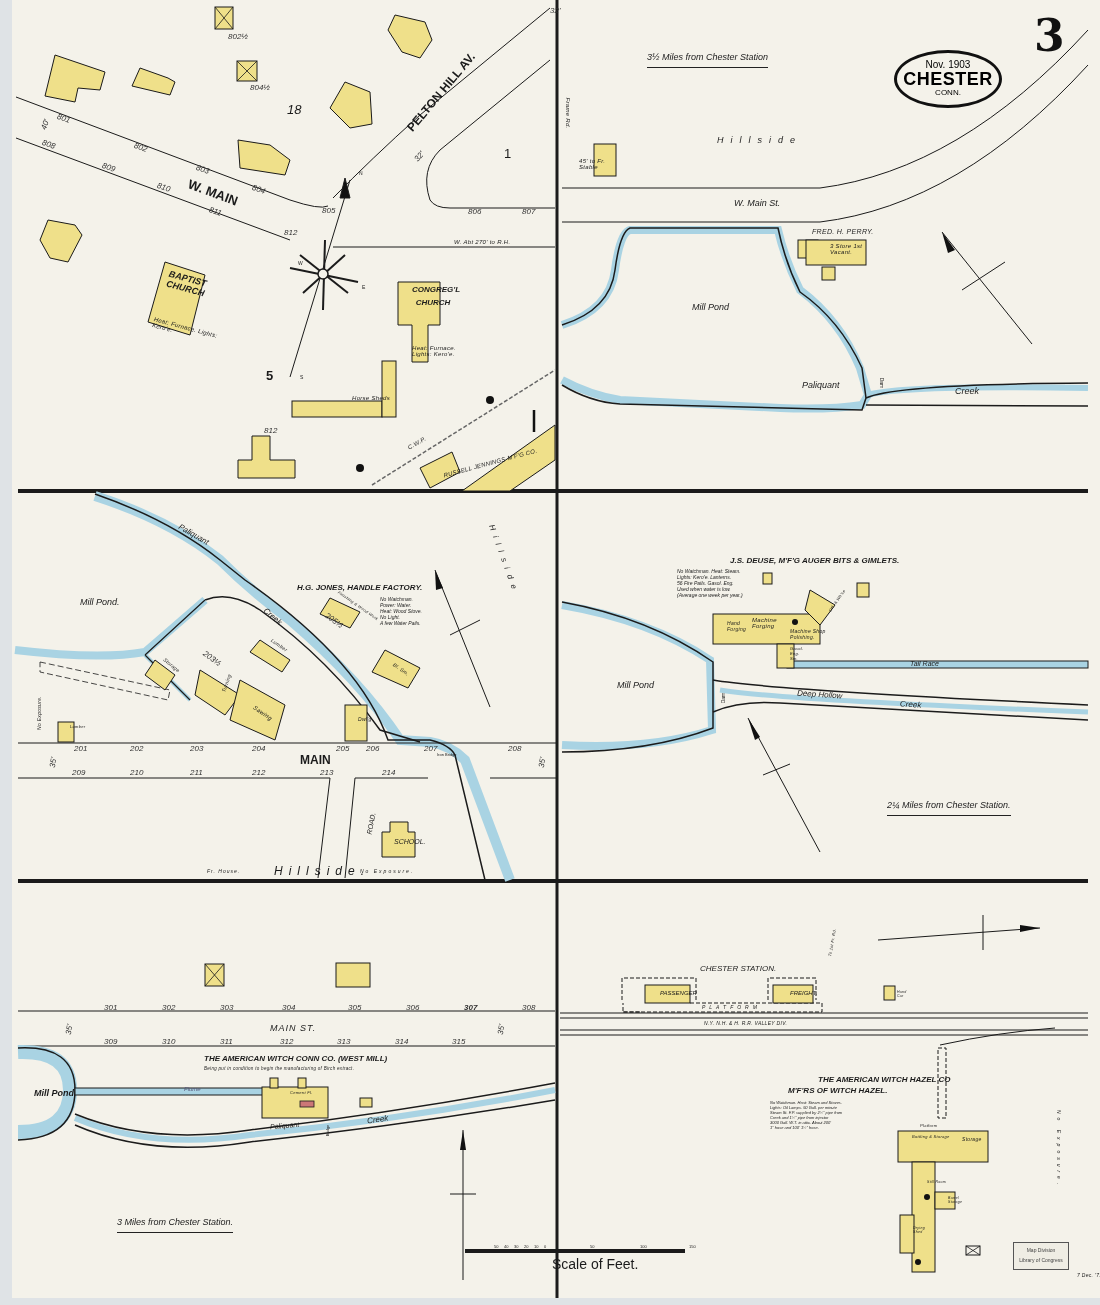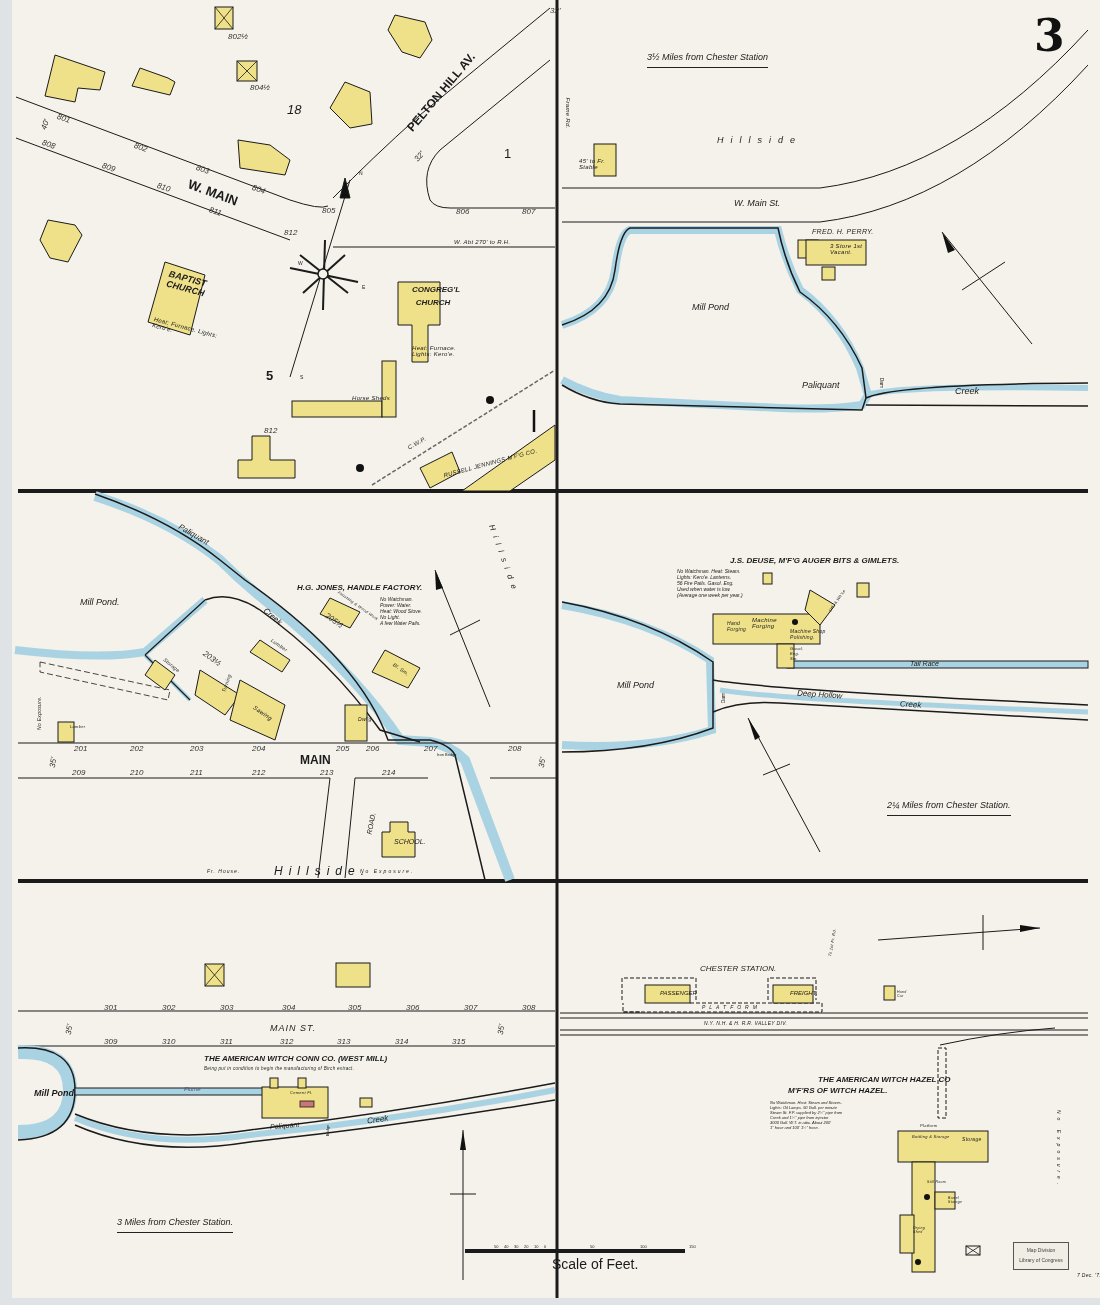--- a/index.html
+++ b/index.html
@@ -206,20 +206,25 @@
   </g>
   <rect x="966" y="1246" width="14" height="9" fill="none" stroke="#1b1b1b" stroke-width="1"></rect>
   <g stroke="#1b1b1b" stroke-width="0.8">
     <line x1="966" y1="1246" x2="980" y2="1255"></line>
         <line x1="980" y1="1246" x2="966" y2="1255"></line>
   </g>
   <circle cx="918" cy="1262" r="3" fill="#111"></circle>
   <circle cx="927" cy="1197" r="3" fill="#111"></circle>
 </svg>
 
+<div class="title-oval">
+  <span class="d">Nov. 1903</span>
+  <span class="c">CHESTER</span>
+  <span class="s">CONN.</span>
+</div>
 <div class="sheetnum">3</div>
 
 <div class="lbl b" style="left:175px;top:185px;font-size:13px;transform:rotate(20deg);">W. MAIN</div>
 <div class="lbl b" style="left:380px;top:85px;font-size:12px;transform:rotate(-50deg);">PELTON HILL AV.</div>
 <div class="lbl" style="left:275px;top:102px;font-size:13px;font-style:italic;">18</div>
 <div class="lbl" style="left:492px;top:146px;font-size:13px;">1</div>
 <div class="lbl" style="left:254px;top:368px;font-size:13px;font-weight:bold;">5</div>
 <div class="lbl b it" style="left:155px;top:275px;font-size:9px;width:50px;transform:rotate(15deg);line-height:10px;white-space:normal;">BAPTIST CHURCH</div>
 <div class="lbl sm" style="left:140px;top:325px;transform:rotate(15deg);width:70px;white-space:normal;">Heat: Furnace. Lights: Kero'e.</div>
 <div class="lbl b it" style="left:400px;top:283px;font-size:8px;width:42px;text-align:center;white-space:normal;line-height:13px;">CONGREG'L CHURCH</div>
@@ -227,21 +232,21 @@
 <div class="lbl sm" style="left:340px;top:395px;">Horse Sheds</div>
 <div class="lbl sm" style="left:430px;top:460px;transform:rotate(-15deg);">RUSSELL JENNINGS M'F'G CO.</div>
 <div class="lbl sm" style="left:442px;top:239px;">W. Abt 270' to R.H.</div>
 <div class="lbl sm" style="left:540px;top:110px;transform:rotate(90deg);">Frame Rd.</div>
 <div class="lbl sm" style="left:395px;top:440px;transform:rotate(-30deg);">C.W.P.</div>
 <div class="lbl num" style="left:45px;top:114px;transform:rotate(20deg);">801</div>
 <div class="lbl num" style="left:122px;top:143px;transform:rotate(20deg);">802</div>
 <div class="lbl num" style="left:184px;top:165px;transform:rotate(20deg);">803</div>
 <div class="lbl num" style="left:240px;top:185px;transform:rotate(20deg);">804</div>
 <div class="lbl num" style="left:310px;top:206px;">805</div>
-<div class="lbl num" style="left:444px;top:207px;">806</div>
+<div class="lbl num" style="left:456px;top:207px;">806</div>
 <div class="lbl num" style="left:510px;top:207px;">807</div>
 <div class="lbl num" style="left:30px;top:140px;transform:rotate(20deg);">808</div>
 <div class="lbl num" style="left:90px;top:163px;transform:rotate(20deg);">809</div>
 <div class="lbl num" style="left:145px;top:183px;transform:rotate(20deg);">810</div>
 <div class="lbl num" style="left:197px;top:207px;transform:rotate(20deg);">811</div>
 <div class="lbl num" style="left:272px;top:228px;">812</div>
 <div class="lbl num" style="left:216px;top:32px;">802½</div>
 <div class="lbl num" style="left:238px;top:83px;">804½</div>
 <div class="lbl num" style="left:252px;top:426px;">812</div>
 <div class="lbl num" style="left:28px;top:120px;transform:rotate(-70deg);">40'</div>
@@ -326,21 +331,21 @@
 <div class="lbl it ul" style="left:875px;top:800px;font-size:9px;">2¼ Miles from Chester Station.</div>
 
 <div class="lbl it" style="left:262px;top:864px;font-size:12px;letter-spacing:6px;">Hillside.</div>
 <div class="lbl it" style="left:258px;top:1023px;font-size:9px;letter-spacing:1px;">MAIN ST.</div>
 <div class="lbl num" style="left:92px;top:1003px;">301</div>
 <div class="lbl num" style="left:150px;top:1003px;">302</div>
 <div class="lbl num" style="left:208px;top:1003px;">303</div>
 <div class="lbl num" style="left:270px;top:1003px;">304</div>
 <div class="lbl num" style="left:336px;top:1003px;">305</div>
 <div class="lbl num" style="left:394px;top:1003px;">306</div>
-<div class="lbl num" style="left:452px;top:1003px;">307</div>
+<div class="lbl num" style="left:452px;top:1003px;font-weight:bold;">307</div>
 <div class="lbl num" style="left:510px;top:1003px;">308</div>
 <div class="lbl num" style="left:92px;top:1037px;">309</div>
 <div class="lbl num" style="left:150px;top:1037px;">310</div>
 <div class="lbl num" style="left:208px;top:1037px;">311</div>
 <div class="lbl num" style="left:268px;top:1037px;">312</div>
 <div class="lbl num" style="left:325px;top:1037px;">313</div>
 <div class="lbl num" style="left:383px;top:1037px;">314</div>
 <div class="lbl num" style="left:440px;top:1037px;">315</div>
 <div class="lbl num" style="left:52px;top:1025px;transform:rotate(-80deg);">35'</div>
 <div class="lbl num" style="left:484px;top:1025px;transform:rotate(-80deg);">35'</div>

